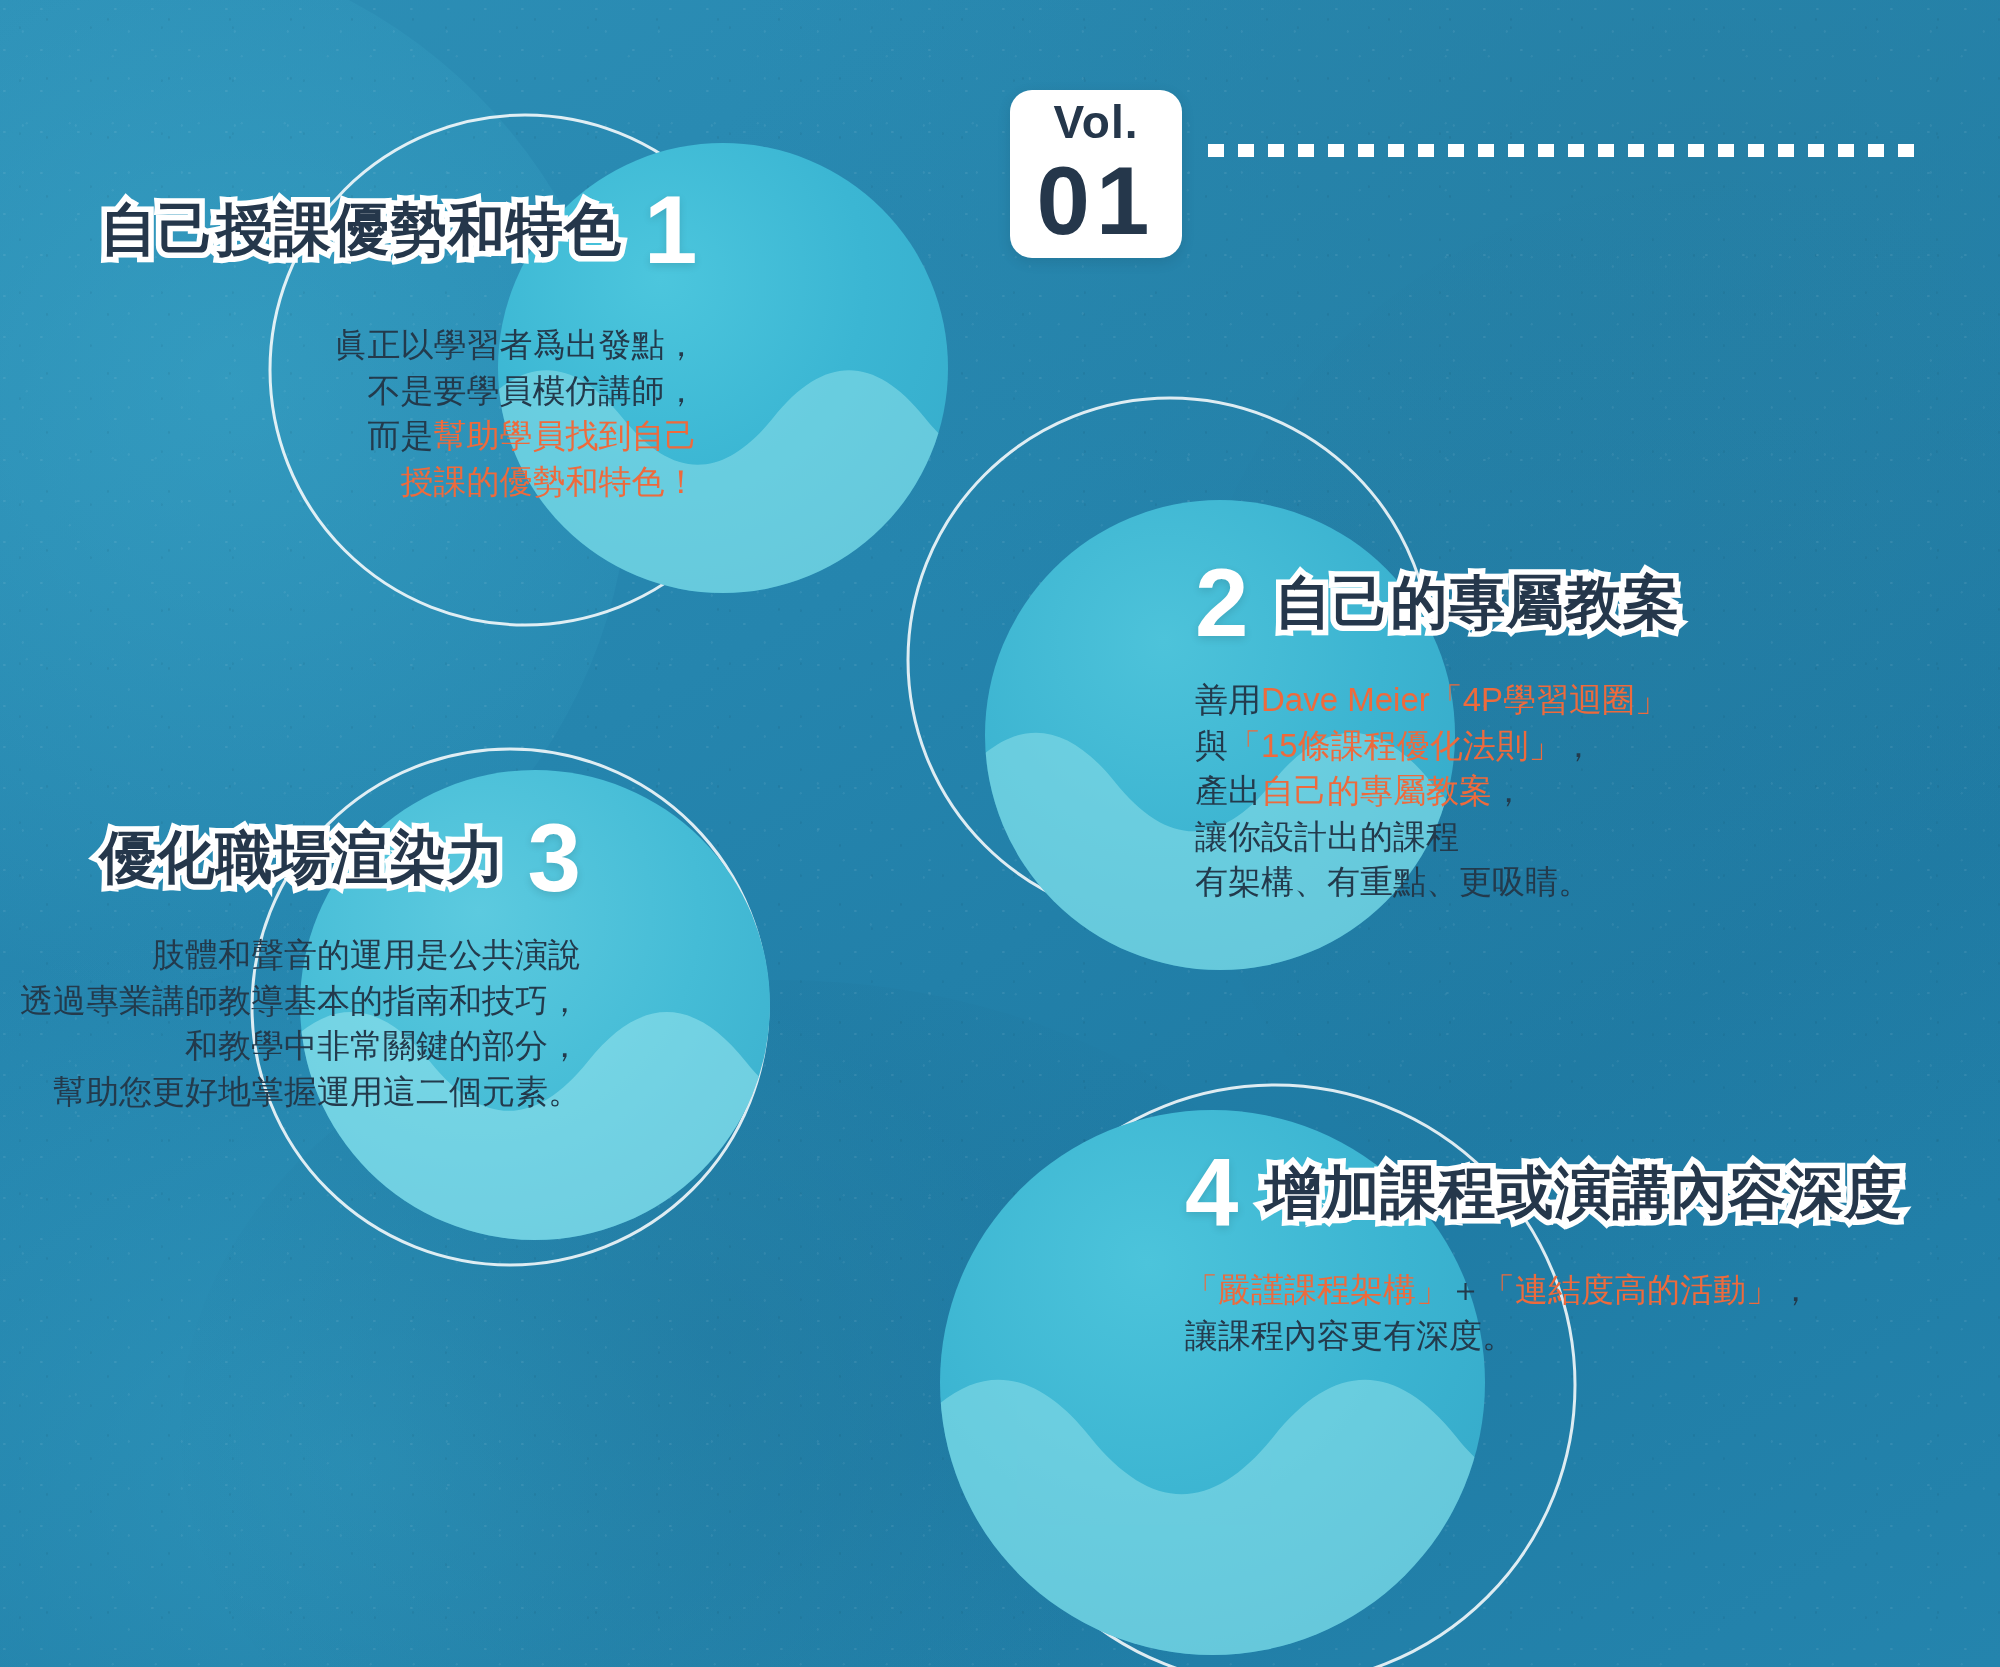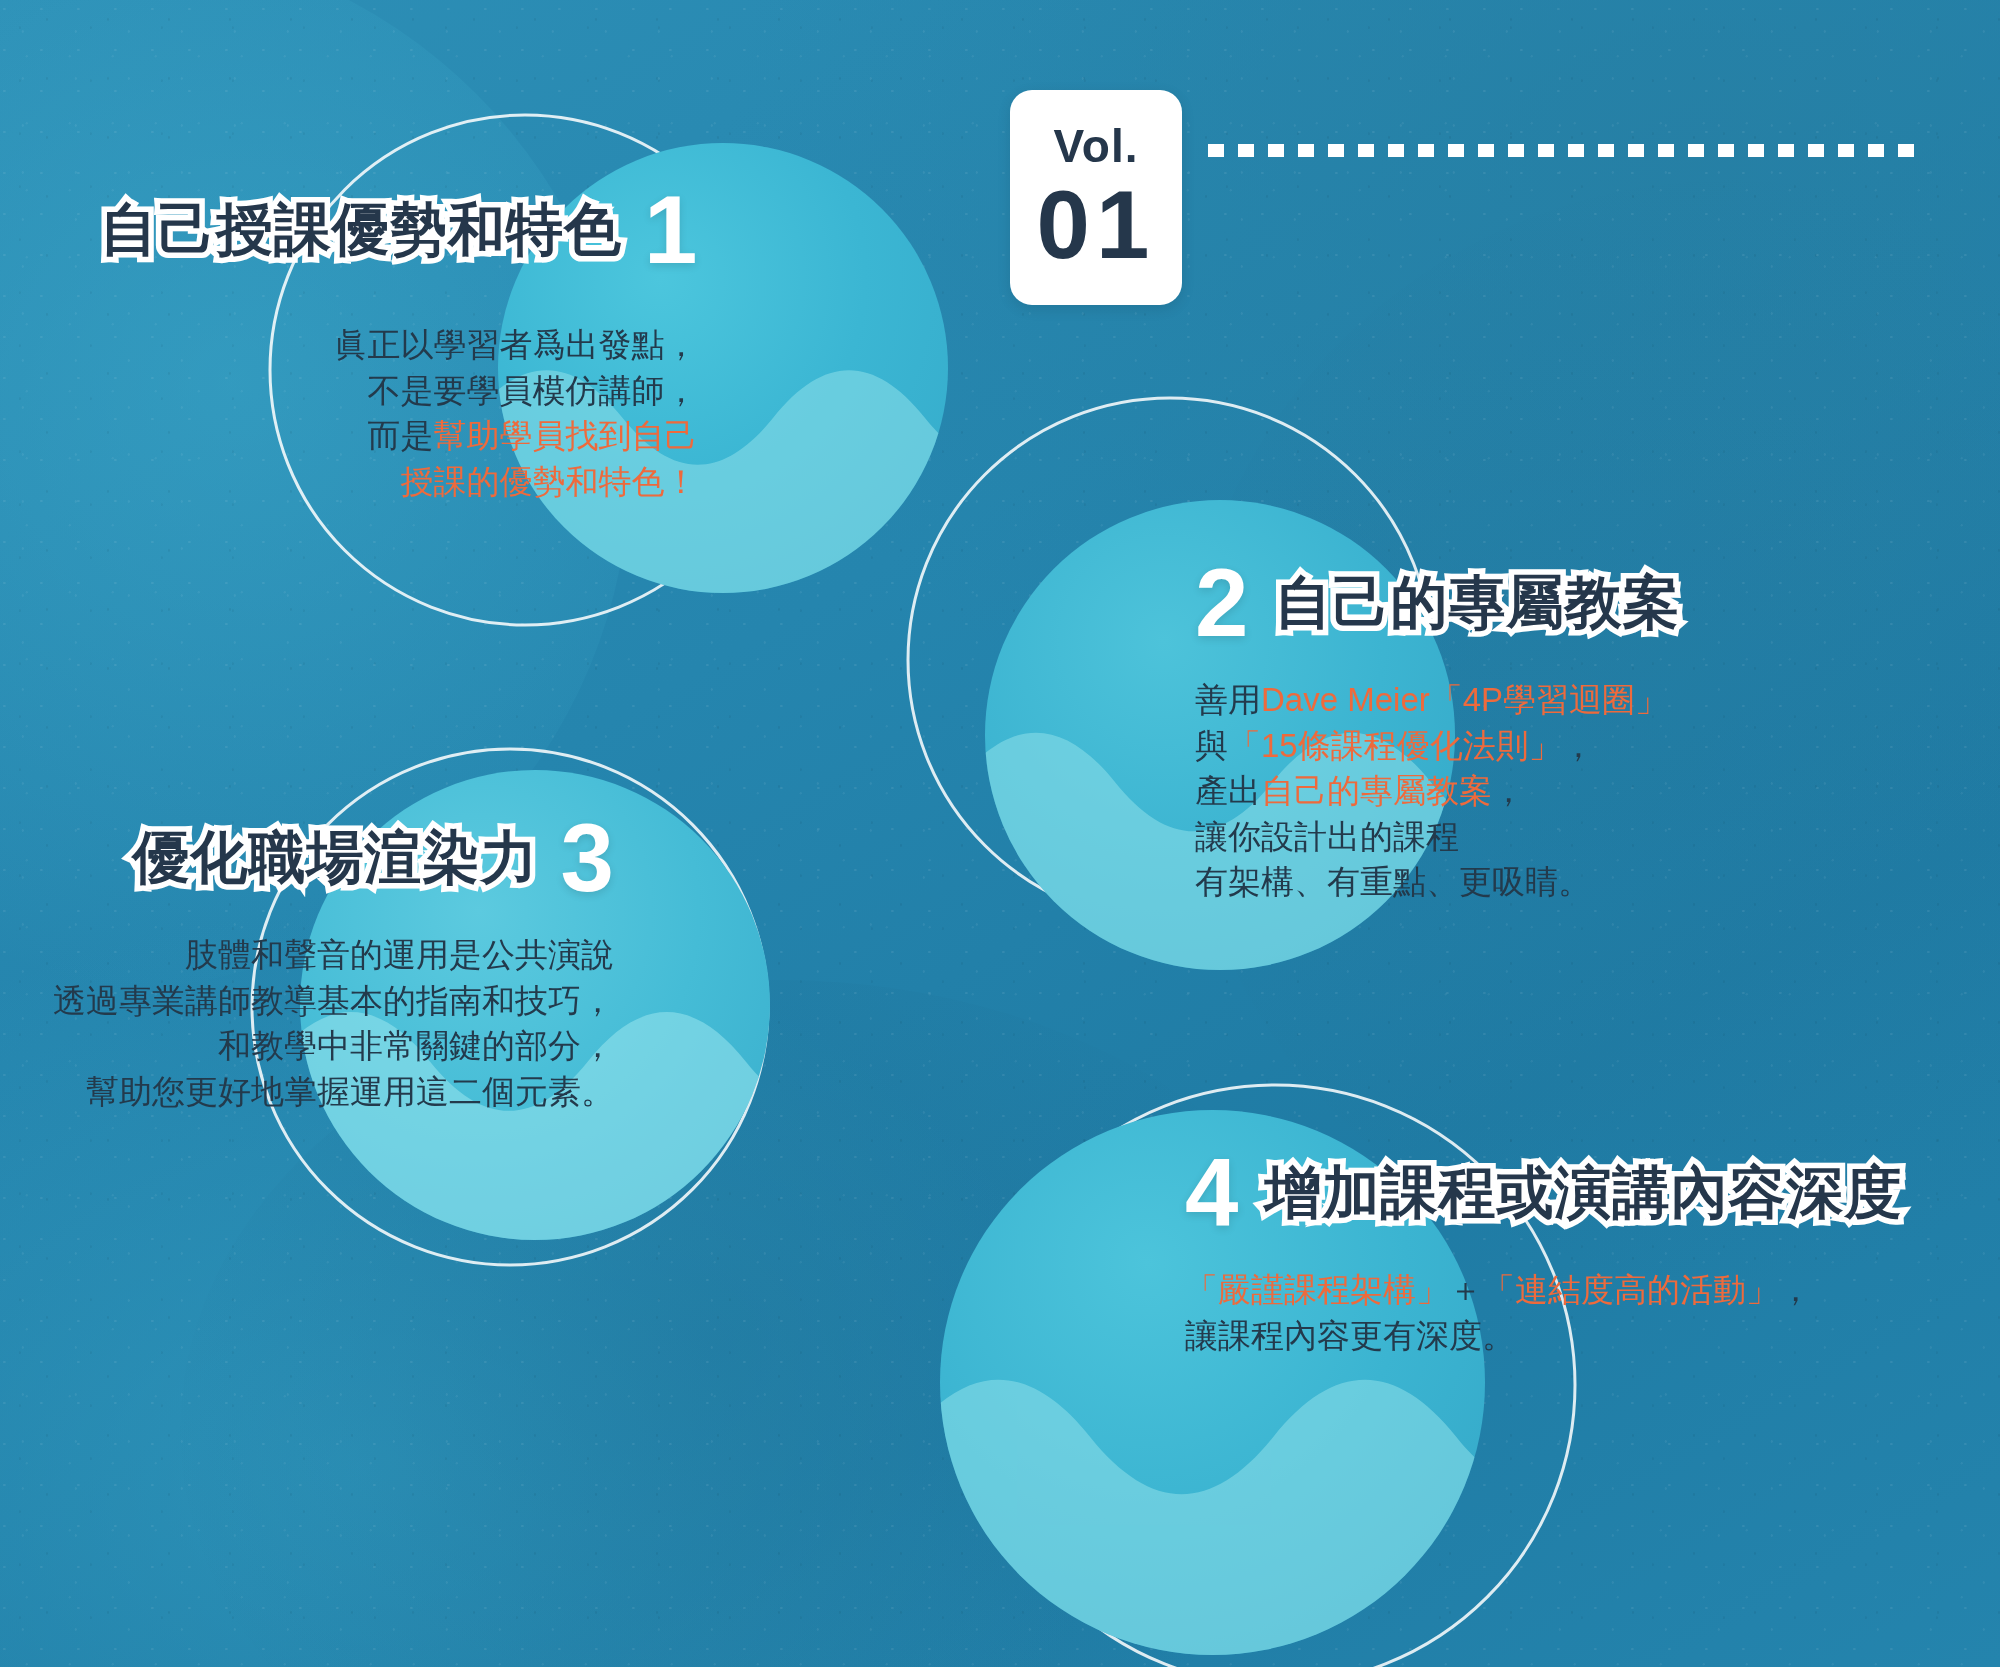--- a/index.html
+++ b/index.html
@@ -52,21 +52,21 @@
     background:radial-gradient(circle at 38% 28%, #4cc4db 0%, #3bb4d1 50%, #33a5c6 100%);}
 
   
   .arc{position:absolute;pointer-events:none;}
   .arc svg{display:block;overflow:visible;}
   .arc circle{fill:none;stroke:#ffffff;stroke-width:3;opacity:.85;}
 
   
   #header{position:absolute;left:1010px;top:90px;display:flex;align-items:flex-start;}
   #vol-badge{
-    width:172px;height:215px;background:#ffffff;border-radius:22px;
+    width:172px;height:168px;background:#ffffff;border-radius:22px;
     display:flex;flex-direction:column;align-items:center;justify-content:center;
     box-shadow:0 4px 14px rgba(0,0,0,.10);flex:none;
   }
   #vol-badge .vol-label{
     color:#25374b;font-weight:bold;font-size:46px;letter-spacing:1px;line-height:1;
     margin-bottom:8px;
   }
   #vol-badge .vol-number{
     color:#25374b;font-weight:bold;font-size:96px;letter-spacing:6px;line-height:1;
   }
@@ -118,21 +118,21 @@
   #section-1 .sec-title{margin-right:22px;}
   #section-1 .sec-body{margin-top:44px;}
 
   #section-2{left:1195px;top:555px;}
   #section-2 .sec-num{margin-right:26px;}
   #section-2 .sec-body{margin-top:26px;}
 
   #section-3{left:20px;top:810px;}
   #section-3 .sec-head{justify-content:flex-end;}
   #section-3 .sec-title{margin-right:22px;}
-  #section-3 .sec-body{margin-top:26px;margin-left:33px;}
+  #section-3 .sec-body{margin-top:26px;}
 
   #section-4{left:1185px;top:1145px;}
   #section-4 .sec-num{margin-right:26px;}
   #section-4 .sec-body{margin-top:26px;}
 </style>
 </head>
 <body>
 
 <div id="stage">
 

